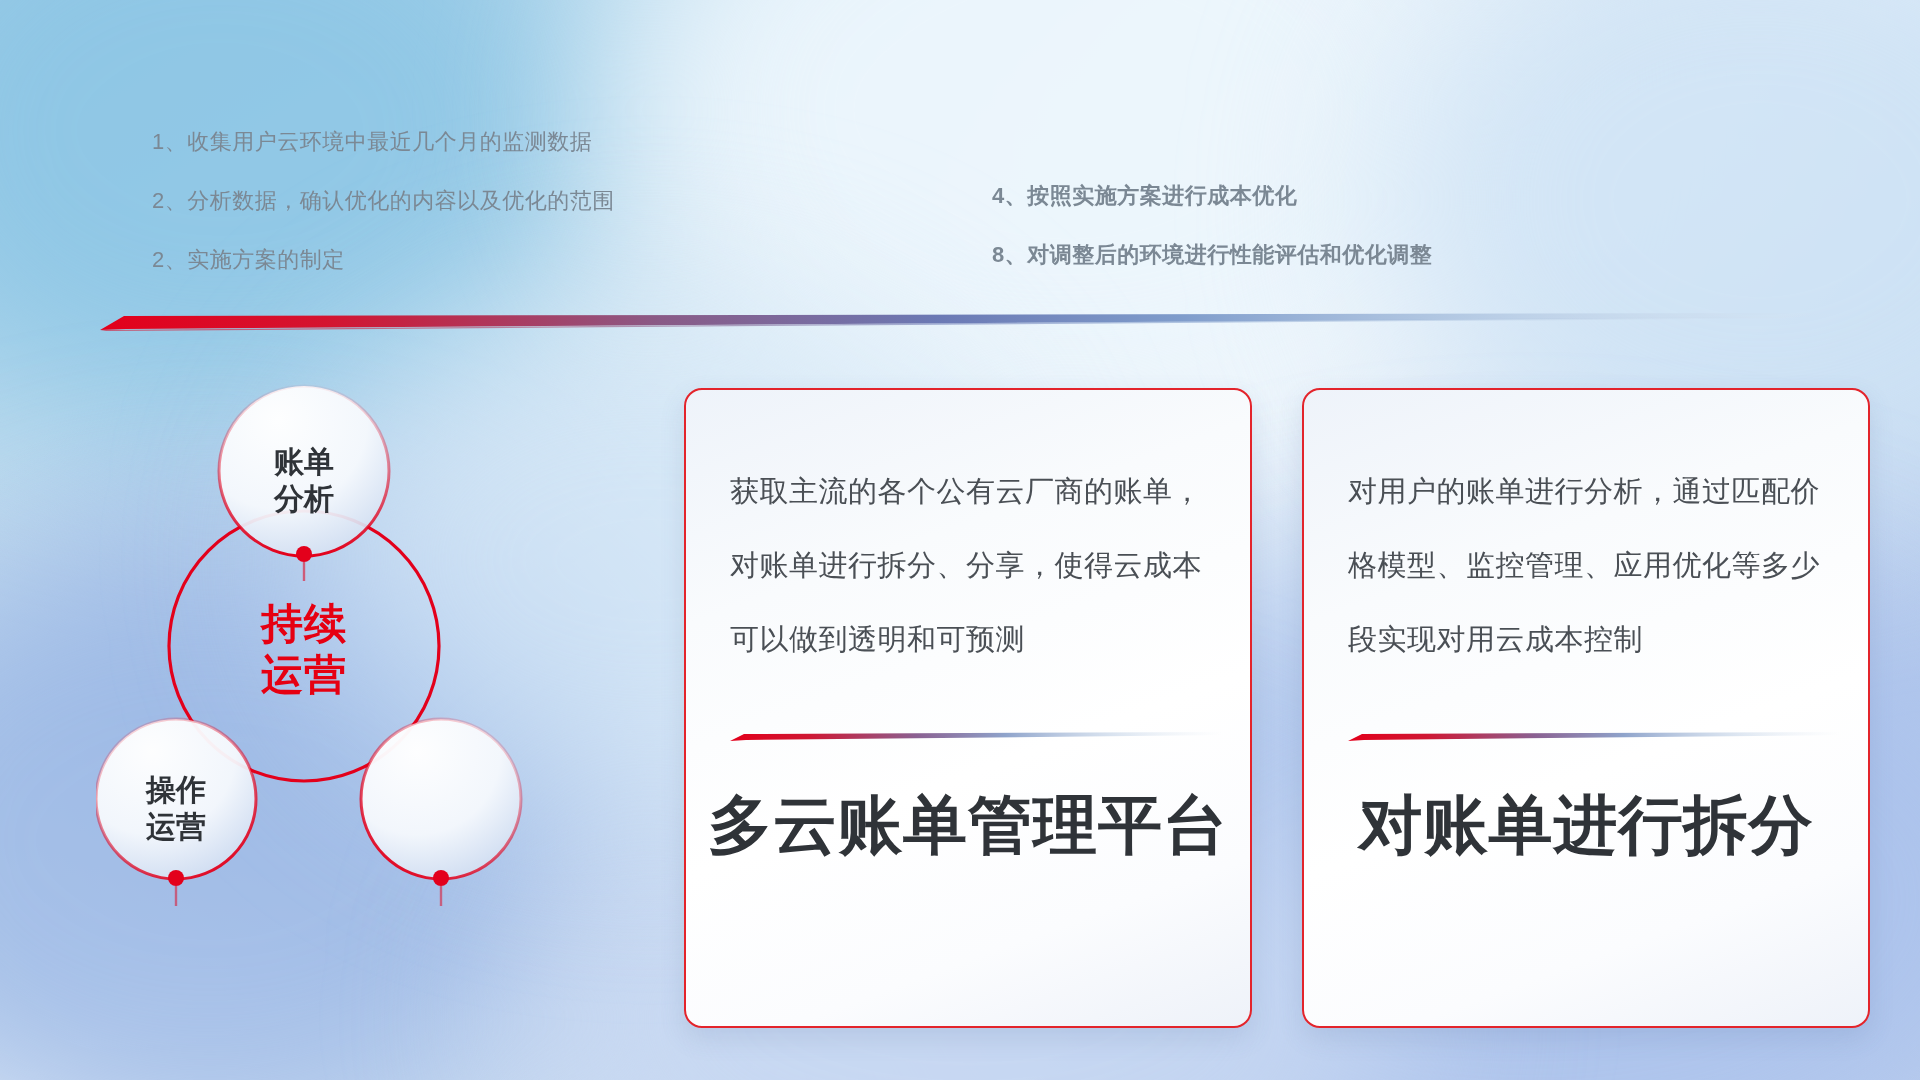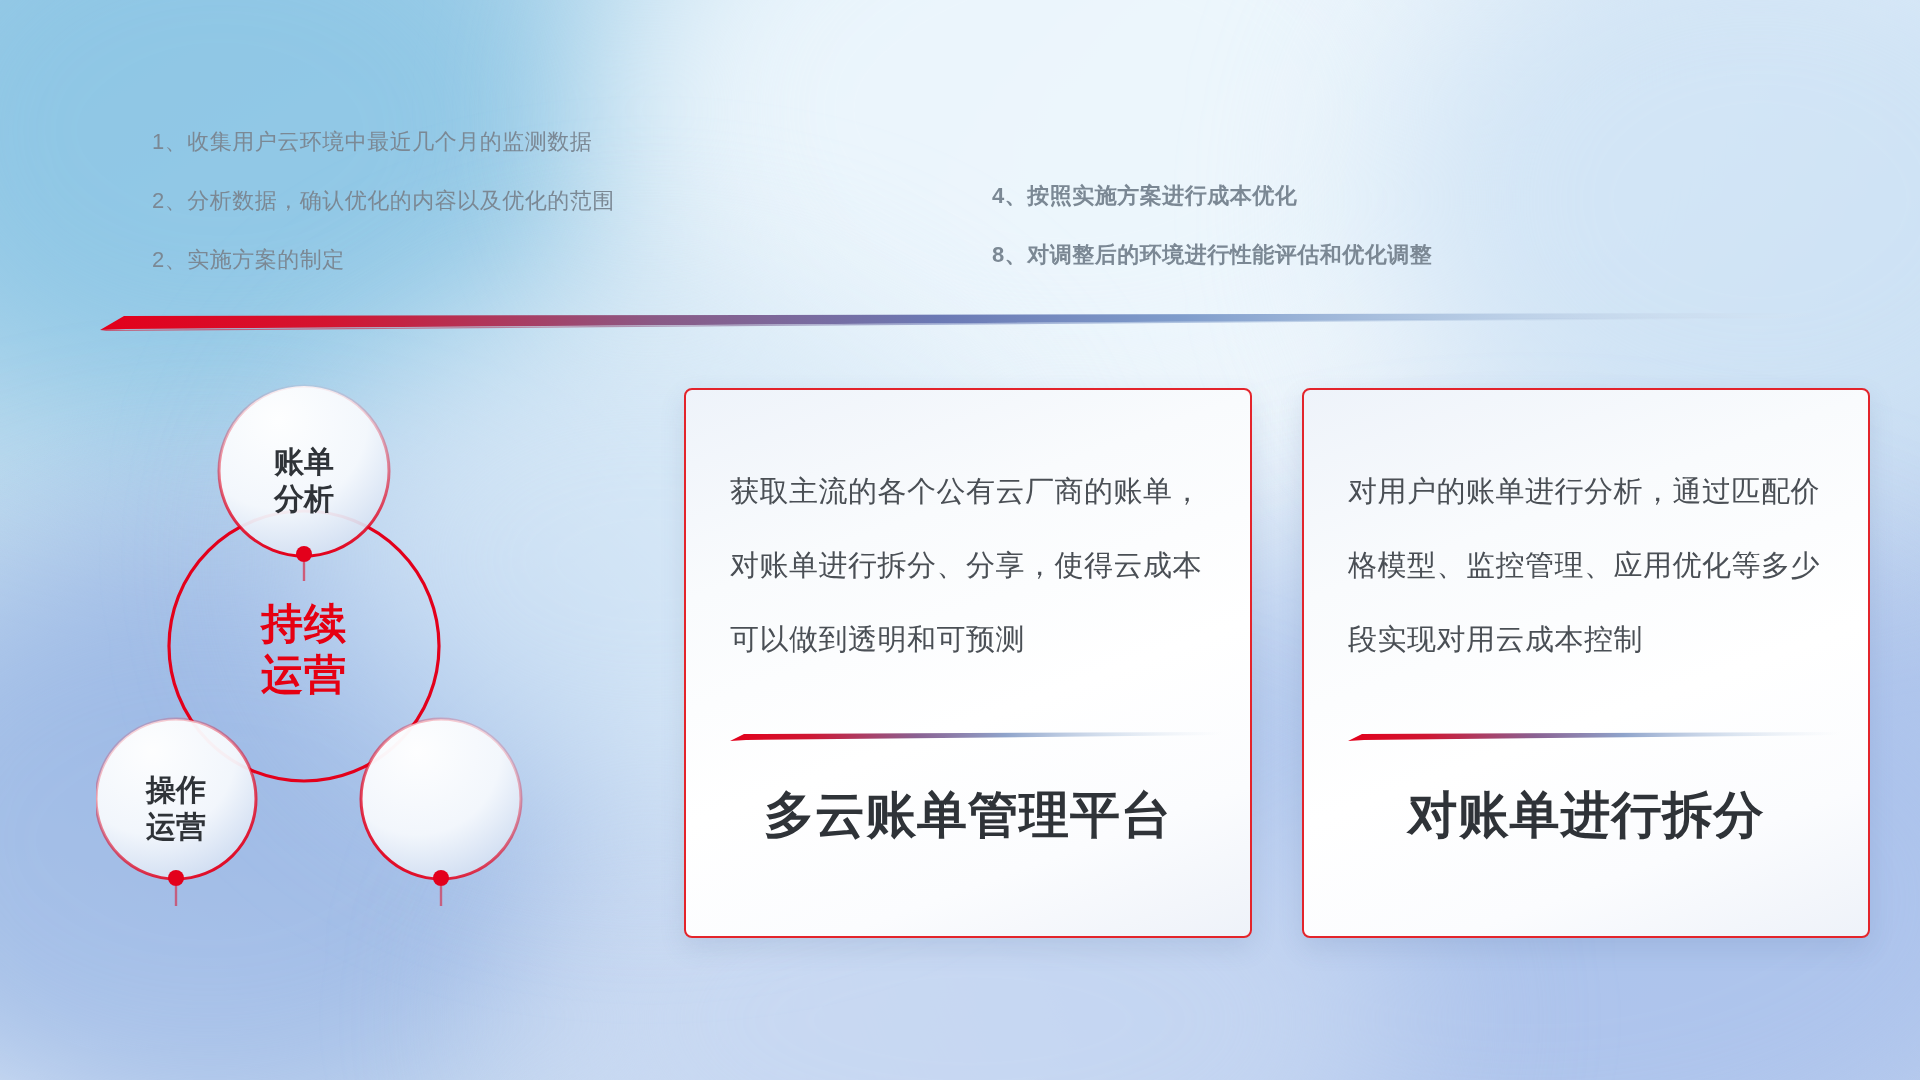--- a/index.html
+++ b/index.html
@@ -89,23 +89,23 @@
     color: #e60012;
     font-size: 42px;
     letter-spacing: 1px;
   }
 
   
   .card {
     position: absolute;
     top: 388px;
     width: 568px;
-    height: 550px;
+    height: 640px;
     border: 2px solid #e3242b;
-    border-radius: 8px;
+    border-radius: 18px;
     background: linear-gradient(160deg, #eef3fa 0%, #f9fbfd 28%, #ffffff 58%, #fbfcfe 80%, #eef2f9 100%);
     box-shadow: 0 10px 26px rgba(70,100,150,0.14);
     overflow: hidden;
     z-index: 6;
   }
   .card.c1 { left: 684px; }
   .card.c2 { left: 1302px; }
 
   .card-body {
     position: absolute;
@@ -125,21 +125,21 @@
     top: 338px;
     height: 10px;
   }
 
   .card-title {
     position: absolute;
     left: 0;
     right: 0;
     top: 392px;
     text-align: center;
-    font-size: 50px;
+    font-size: 64px;
     font-weight: bold;
     color: #2f3338;
     letter-spacing: 1px;
   }
 </style>
 </head>
 <body>
 
 <div id="slide">
 

